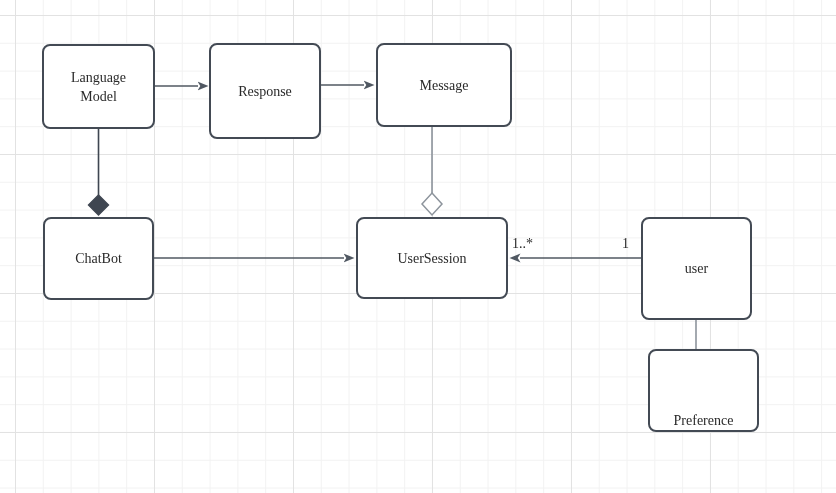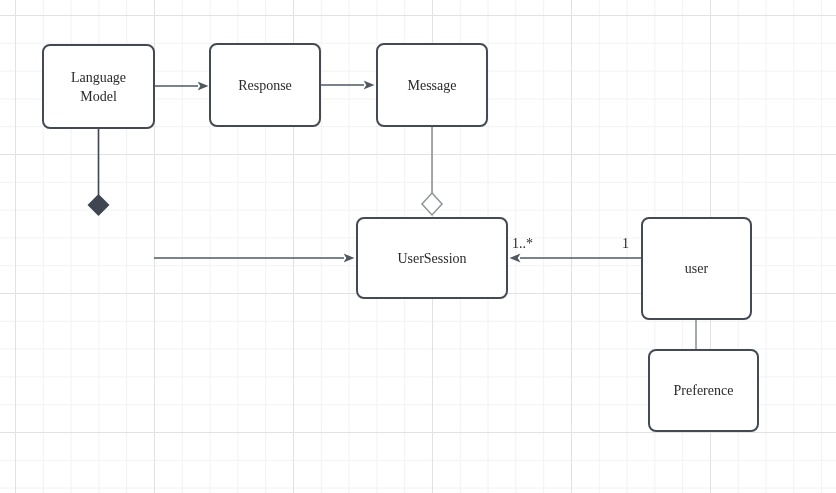--- a/index.html
+++ b/index.html
@@ -101,38 +101,41 @@
 
     <g>
       <line class="edge-assoc" x1="696" y1="300" x2="696" y2="349"></line>
     </g>
   </svg>
 
   <div class="node" style="left:42px; top:44px; width:113px; height:85px;">
     <span class="lbl" style="width:72px;">Language Model</span>
   </div>
 
-  <div class="node" style="left:209px; top:43px; width:112px; height:84px;">
+  <div class="node" style="left:209px; top:43px; width:112px; height:96px;">
     <span class="lbl">Response</span>
   </div>
 
-  <div class="node" style="left:376px; top:43px; width:112px; height:84px;">
+  <div class="node" style="left:376px; top:43px; width:136px; height:84px;">
     <span class="lbl">Message</span>
   </div>
 
+  <div class="node" style="left:43px; top:217px; width:111px; height:83px;">
+    <span class="lbl">ChatBot</span>
+  </div>
 
   <div class="node" style="left:356px; top:217px; width:152px; height:82px;">
     <span class="lbl">UserSession</span>
   </div>
 
   <div class="node" style="left:641px; top:217px; width:111px; height:103px;">
     <span class="lbl">user</span>
   </div>
 
-  <div class="node" style="left:648px; top:349px; width:111px; height:83px;">
+  <div class="node" style="left:648px; top:349px; width:111px; height:83px;align-items:flex-end;">
     <span class="lbl">Preference</span>
   </div>
 
   <span class="edge-label" style="left:512px; top:236px;">1..*</span>
 
   <span class="edge-label" style="left:622px; top:236px;">1</span>
 
 </div>
 
 </body></html>

